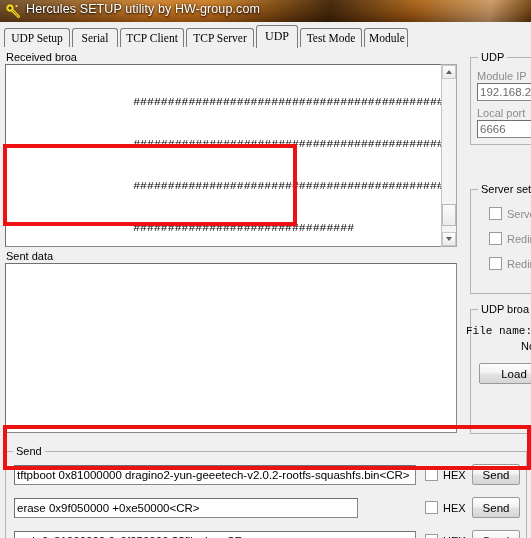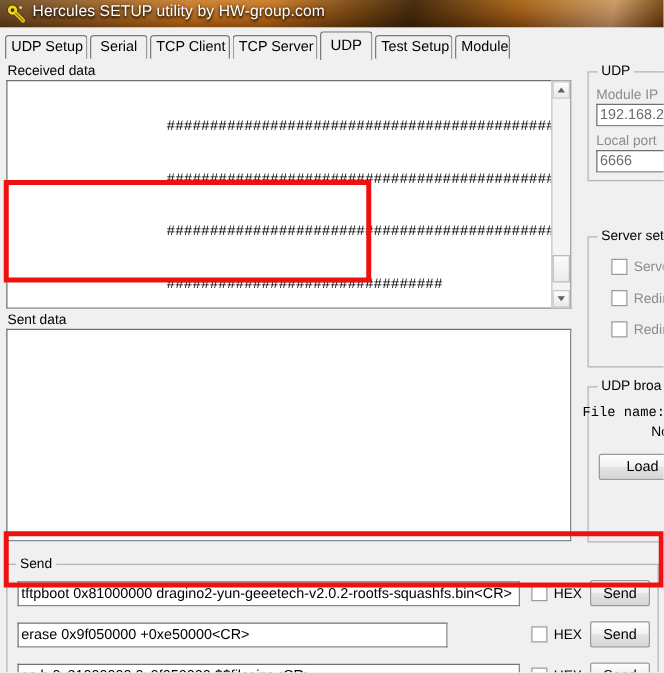--- a/index.html
+++ b/index.html
@@ -66,20 +66,21 @@
     border: 1px solid #7c7c7c;
     border-bottom: none;
     border-radius: 3px 3px 0 0;
     font-size: 11.5px;
     line-height: 18px;
     text-align: center;
     box-sizing: border-box;
     color: #000;
     white-space: nowrap;
     padding: 0 4px;
+    font-family: Liberation Serif, serif;
   }
   .tab.active {
     top: 0px;
     height: 23px;
     line-height: 21px;
     background: #f0f0f0;
     border-color: #7c7c7c;
     z-index: 5;
     font-size: 12px;
   }
@@ -225,25 +226,25 @@
   </div>
 
   <div class="client">
 
     <div class="tabstrip">
       <div class="tab" style="left:4px; width:66px;">UDP Setup</div>
       <div class="tab" style="left:72px; width:46px;">Serial</div>
       <div class="tab" style="left:120px; width:64px;">TCP Client</div>
       <div class="tab" style="left:186px; width:68px;">TCP Server</div>
       <div class="tab active" style="left:256px; width:42px;">UDP</div>
-      <div class="tab" style="left:300px; width:62px;">Test Setup</div>
+      <div class="tab" style="left:300px; width:62px;">Test Mode</div>
       <div class="tab" style="left:364px; width:44px;">Module</div>
     </div>
 
-    <div class="plainlabel" style="left:6px; top:29px;">Received data</div>
+    <div class="plainlabel" style="left:6px; top:29px;">Received broa</div>
 
     <div class="console" style="left:5px; top:42px; width:452px; height:183px;">
       <div>                  ##############################################</div>
       <div>                  ##############################################</div>
       <div>                  ##############################################</div>
       <div>                  ################################</div>
       
       
       
       

